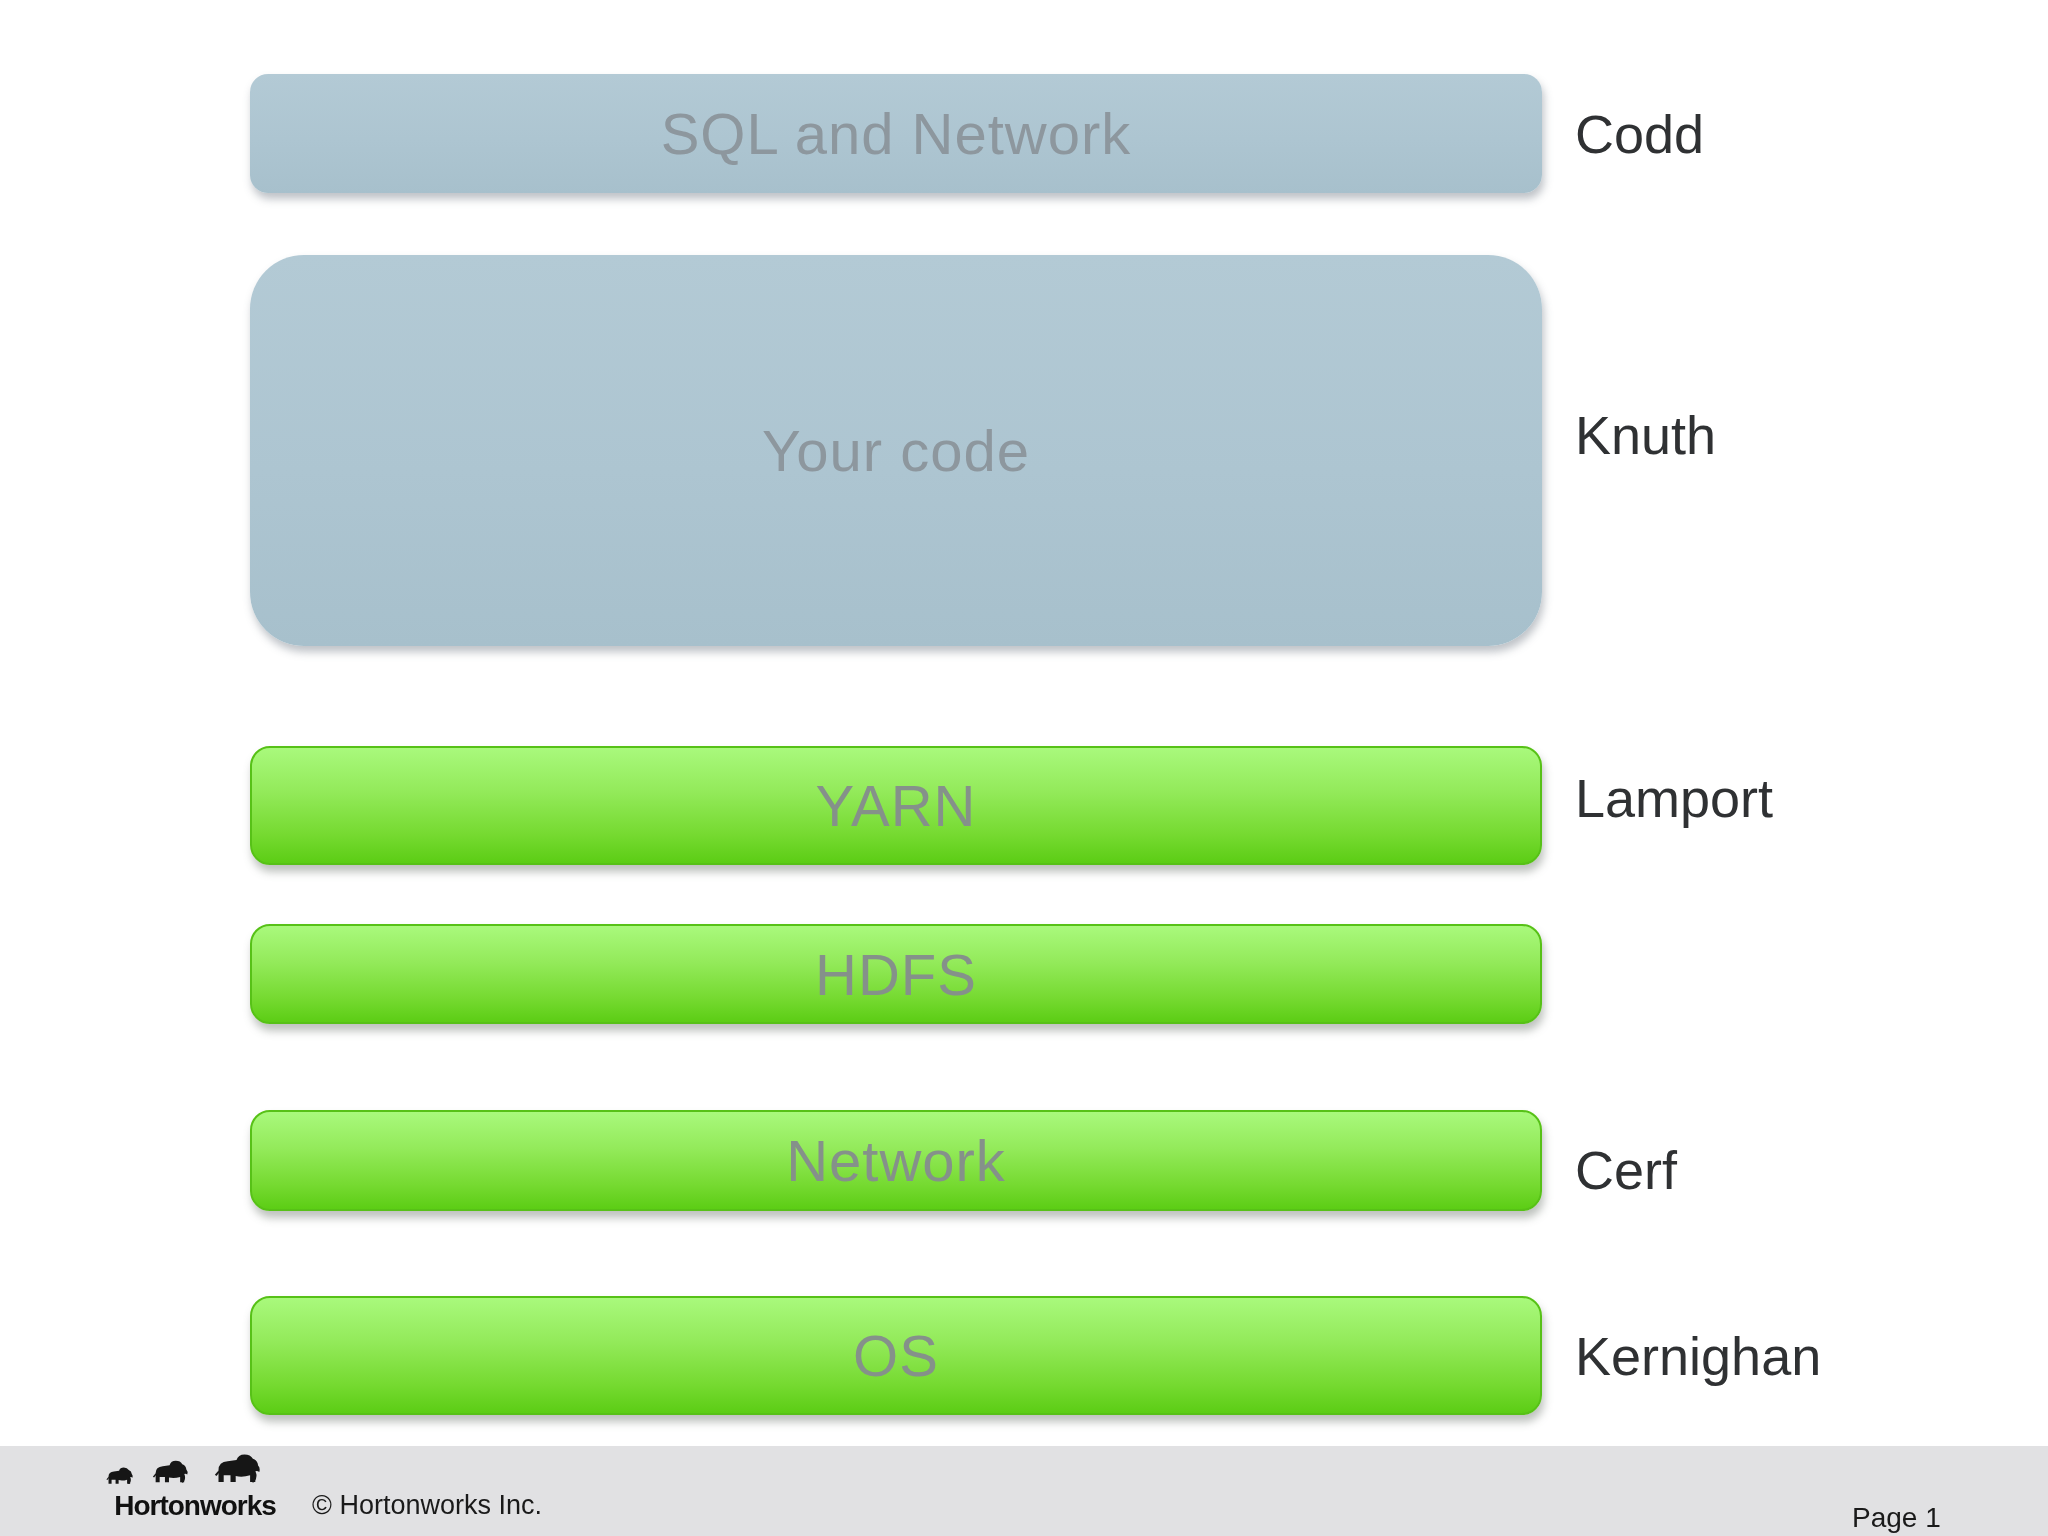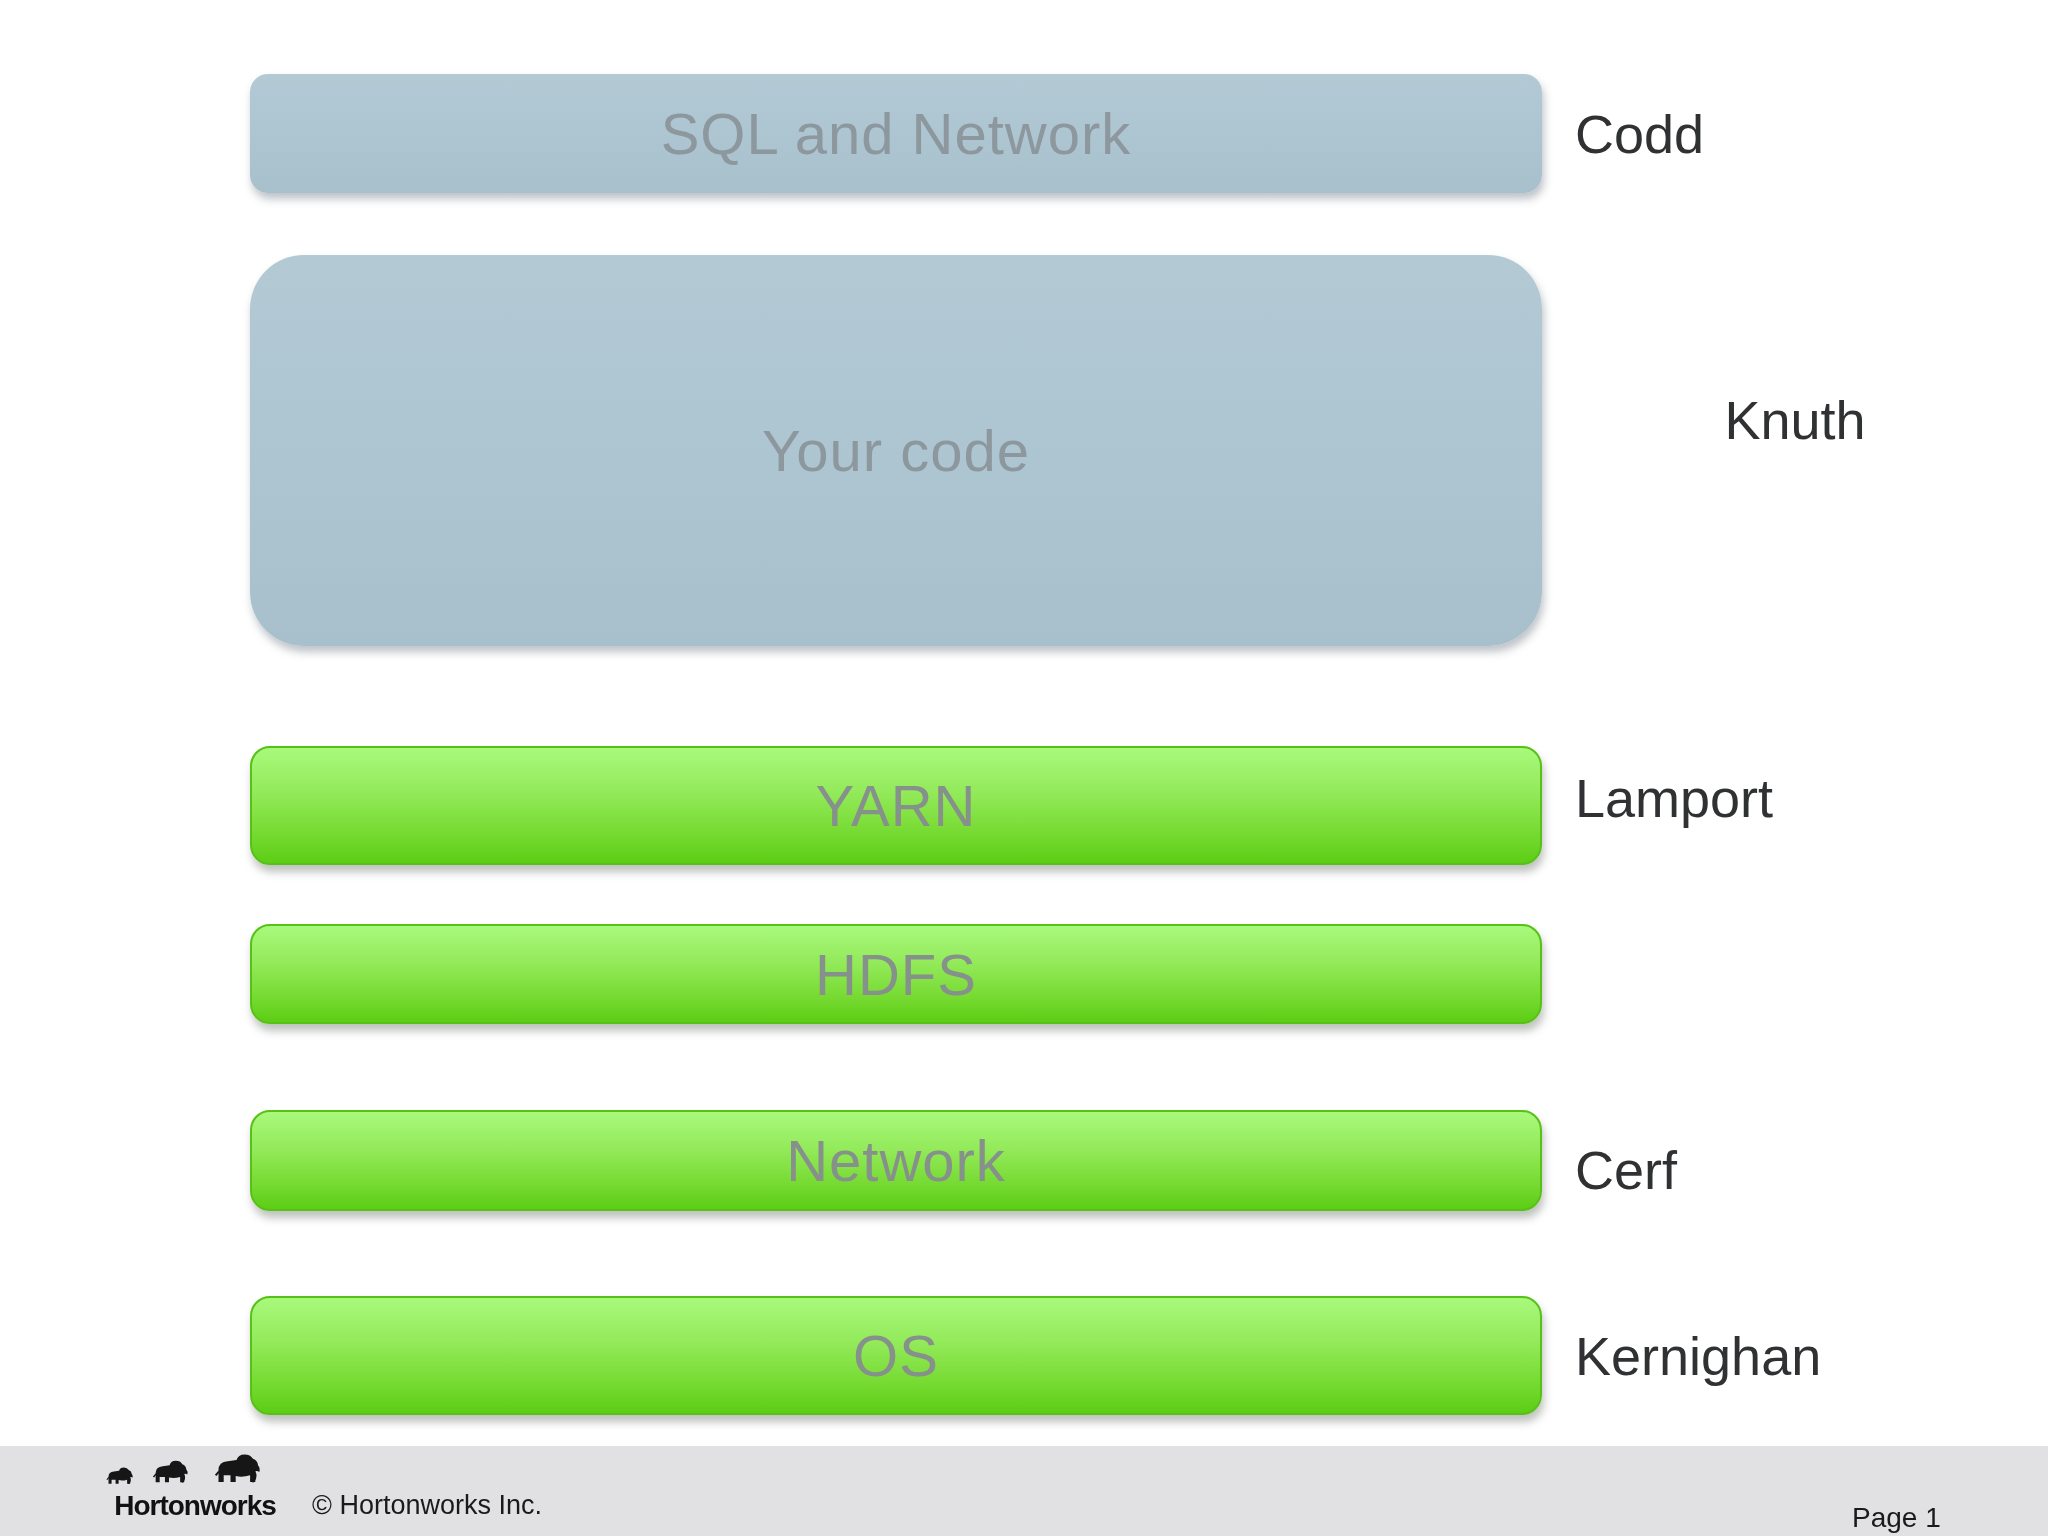--- a/index.html
+++ b/index.html
@@ -35,21 +35,21 @@
   #box-network   {top:1110px;height:101px;}
   #box-os        {top:1296px;height:119px;}
 
   
   .side-label{
     position:absolute;left:1575px;width:440px;
     display:flex;align-items:center;
     font-size:54px;color:#2f3133;
   }
   #lbl-codd      {top:74px;  height:119px;}
-  #lbl-knuth     {top:224px; height:391px;justify-content:center;}
+  #lbl-knuth     {top:239px; height:391px;}
   #lbl-lamport   {top:738px; height:119px;}
   #lbl-cerf      {top:1110px;height:119px;}
   #lbl-kernighan {top:1296px;height:119px;}
 
   
   .footer{
     position:absolute;left:0;bottom:0;width:2048px;height:90px;
     background:#e1e1e3;
   }
   .logo{

